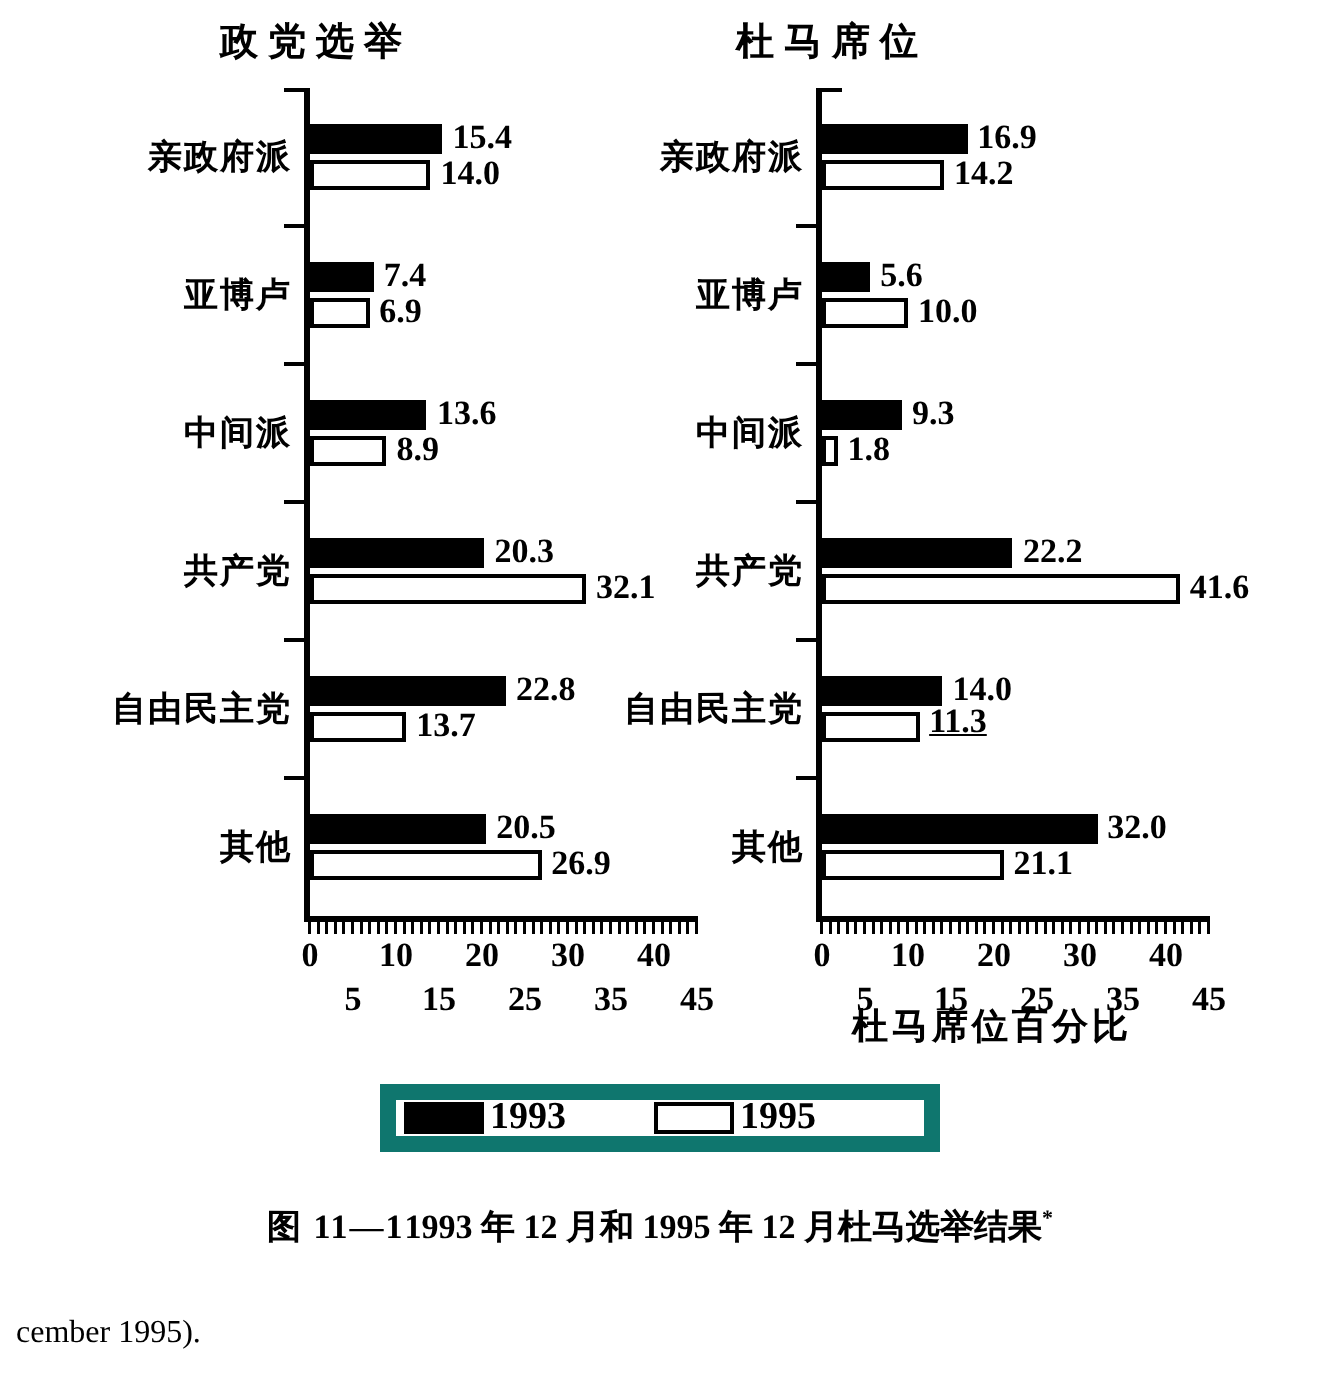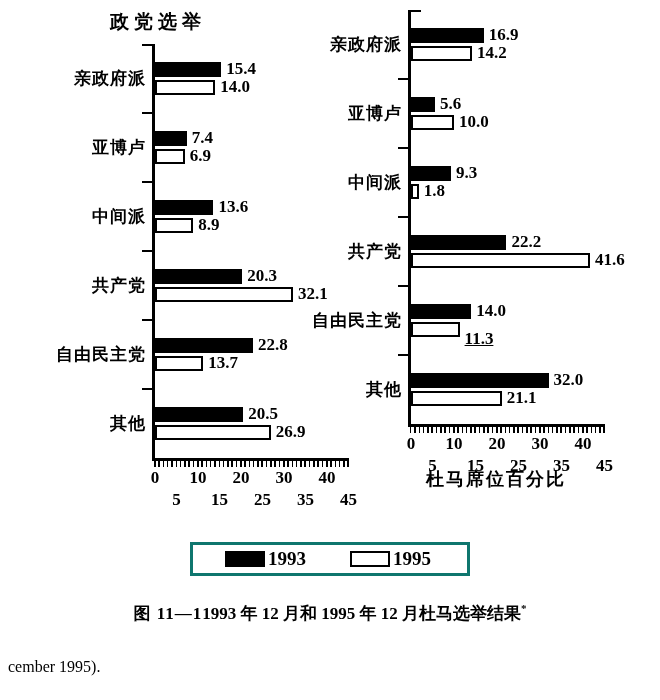--- a/index.html
+++ b/index.html
@@ -47,22 +47,22 @@
     position:absolute;width:32px;text-align:center;
     font-weight:700;font-size:17px;line-height:20px;
   }
   .xlabel{
     font-weight:700;font-size:18px;letter-spacing:2px;white-space:nowrap;
     margin-top:40px;
   }
   .chart-left .xlabel{margin-left:104px;}
   .chart-right .xlabel{margin-left:106px;}
   .legend{
-    margin:14px auto 0;width:280px;height:34px;border:3px solid #0f766e;
-    display:flex;align-items:center;box-sizing:border-box;padding-left:32px;
+    margin:14px auto 0;width:280px;height:34px;border:8px solid #0f766e;
+    display:flex;align-items:center;box-sizing:border-box;padding-left:4px;
   }
   .legend-item{display:flex;align-items:center;}
   .legend-item + .legend-item{margin-left:44px;}
   .swatch{width:40px;height:16px;display:inline-block;}
   .swatch.s1993{background:#000;}
   .swatch.s1995{background:#fff;border:2px solid #000;box-sizing:border-box;}
   .legend-label{font-weight:700;font-size:19px;margin-left:3px;}
   .caption{
     text-align:center;margin-top:26px;font-weight:700;font-size:17px;white-space:nowrap;
   }
@@ -125,20 +125,21 @@
           <div class="xtick" style="left: 156px; top: 424px;">40</div>
           <div class="xtick" style="left: 5.5px; top: 446px;">5</div>
           <div class="xtick" style="left: 48.5px; top: 446px;">15</div>
           <div class="xtick" style="left: 91.5px; top: 446px;">25</div>
           <div class="xtick" style="left: 134.5px; top: 446px;">35</div>
           <div class="xtick" style="left: 177.5px; top: 446px;">45</div>
         </div>
     </div>
 
     <div class="chart chart-right">
+      <div class="chart-title">杜马席位</div>
       <div class="plot" id="plot1">
           <div class="bar b1993" style="left: 0px; top: 18px; width: 72.67px;"></div>
           <div class="bar b1995" style="left: 0px; top: 36px; width: 61.06px;"></div>
           <div class="val" style="left: 77.67px; top: 16px;">16.9</div>
           <div class="val" style="left: 66.06px; top: 34px;">14.2</div>
           <div class="cat" style="top: 16px;">亲政府派</div>
           <div class="bar b1993" style="left: 0px; top: 87px; width: 24.08px;"></div>
           <div class="bar b1995" style="left: 0px; top: 105px; width: 43px;"></div>
           <div class="val" style="left: 29.08px; top: 85px;">5.6</div>
           <div class="val" style="left: 48px; top: 103px;">10.0</div>
@@ -152,21 +153,21 @@
           <div class="ytick" style="left: -13px; width: 10px; top: 137px;"></div>
           <div class="bar b1993" style="left: 0px; top: 225px; width: 95.46px;"></div>
           <div class="bar b1995" style="left: 0px; top: 243px; width: 178.88px;"></div>
           <div class="val" style="left: 100.46px; top: 223px;">22.2</div>
           <div class="val" style="left: 183.88px; top: 241px;">41.6</div>
           <div class="cat" style="top: 223px;">共产党</div>
           <div class="ytick" style="left: -13px; width: 10px; top: 206px;"></div>
           <div class="bar b1993" style="left: 0px; top: 294px; width: 60.2px;"></div>
           <div class="bar b1995" style="left: 0px; top: 312px; width: 48.59px;"></div>
           <div class="val" style="left: 65.2px; top: 292px;">14.0</div>
-          <div class="val" style="left: 53.59px; top: 320px; text-decoration: underline;">11.3</div>
+          <div class="val" style="left: 53.59px; top: 308px; text-decoration: underline;">11.3</div>
           <div class="cat" style="top: 292px;">自由民主党</div>
           <div class="ytick" style="left: -13px; width: 10px; top: 275px;"></div>
           <div class="bar b1993" style="left: 0px; top: 363px; width: 137.6px;"></div>
           <div class="bar b1995" style="left: 0px; top: 381px; width: 90.73px;"></div>
           <div class="val" style="left: 142.6px; top: 361px;">32.0</div>
           <div class="val" style="left: 95.73px; top: 379px;">21.1</div>
           <div class="cat" style="top: 361px;">其他</div>
           <div class="ytick" style="left: -13px; width: 10px; top: 344px;"></div>
           <div class="ytick" style="left: 0px; width: 10px; top: 0px;"></div>
           <div class="comb"></div>

